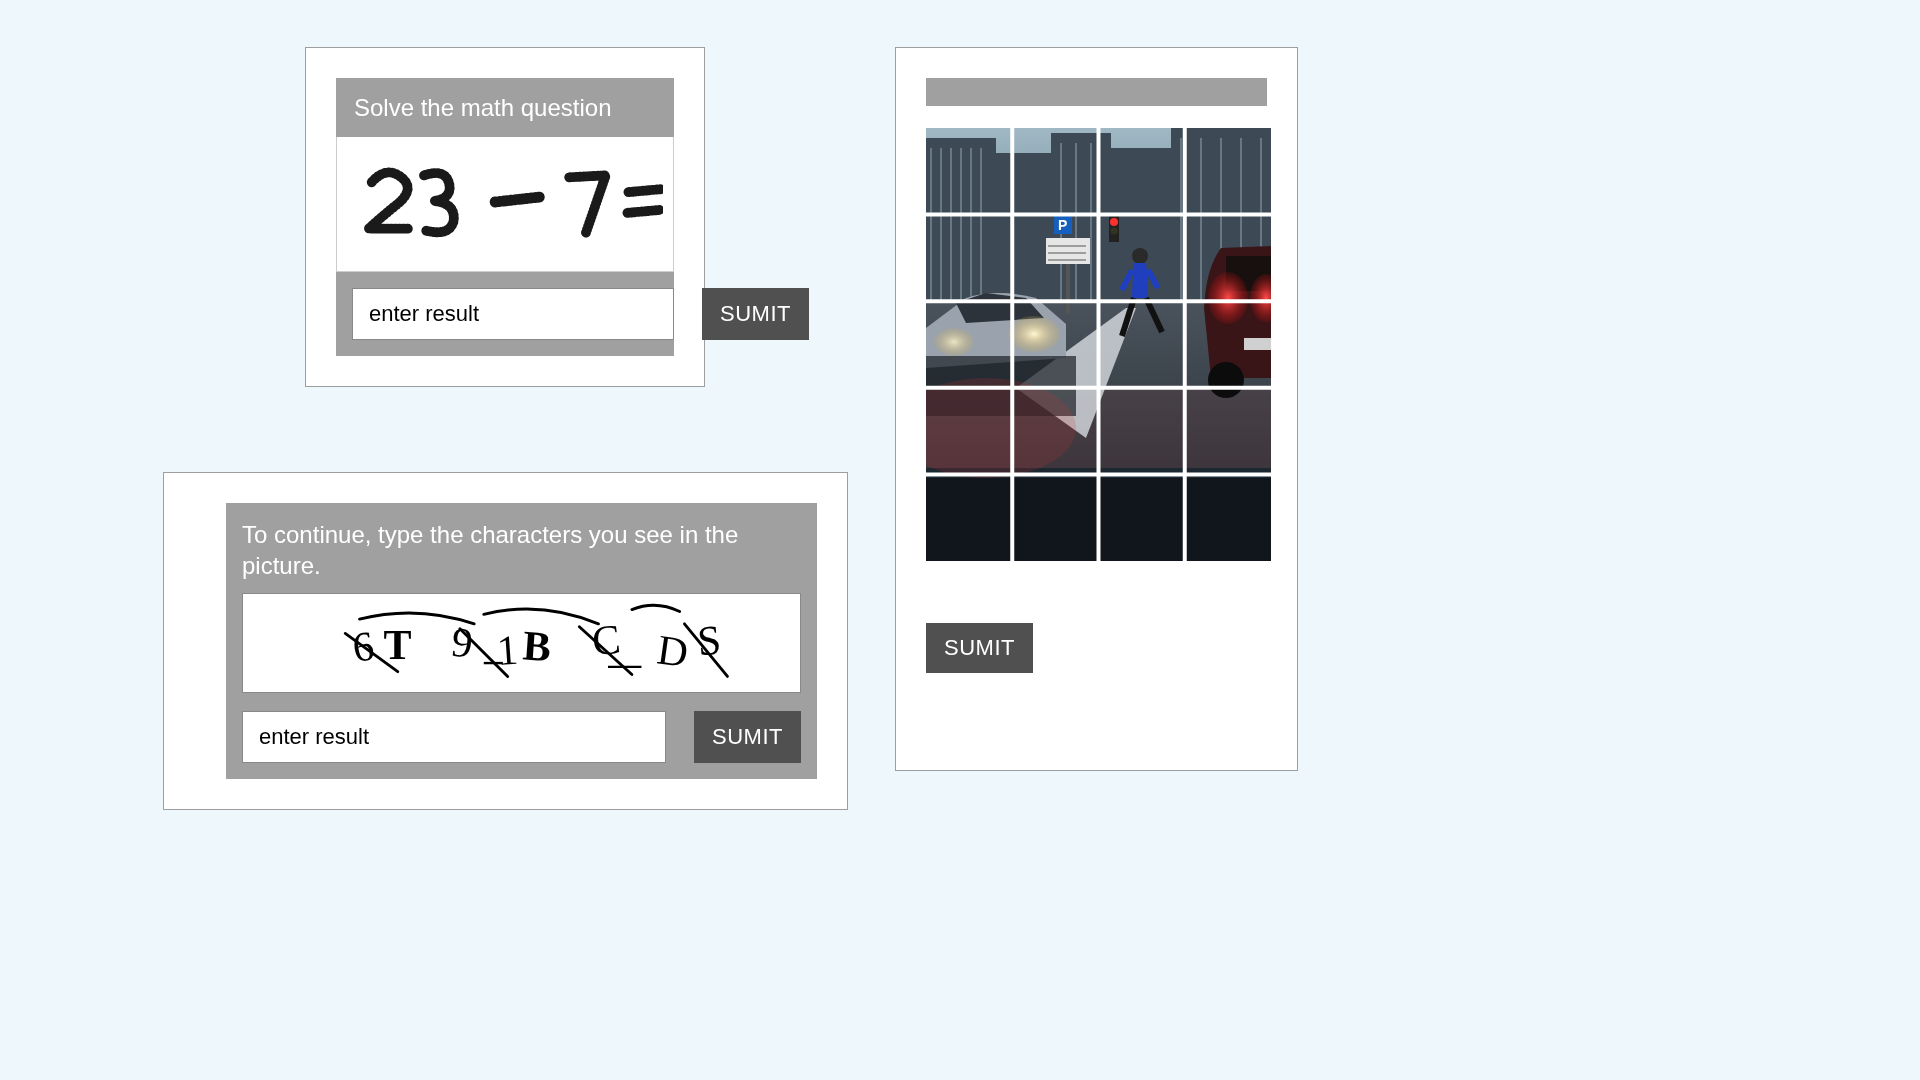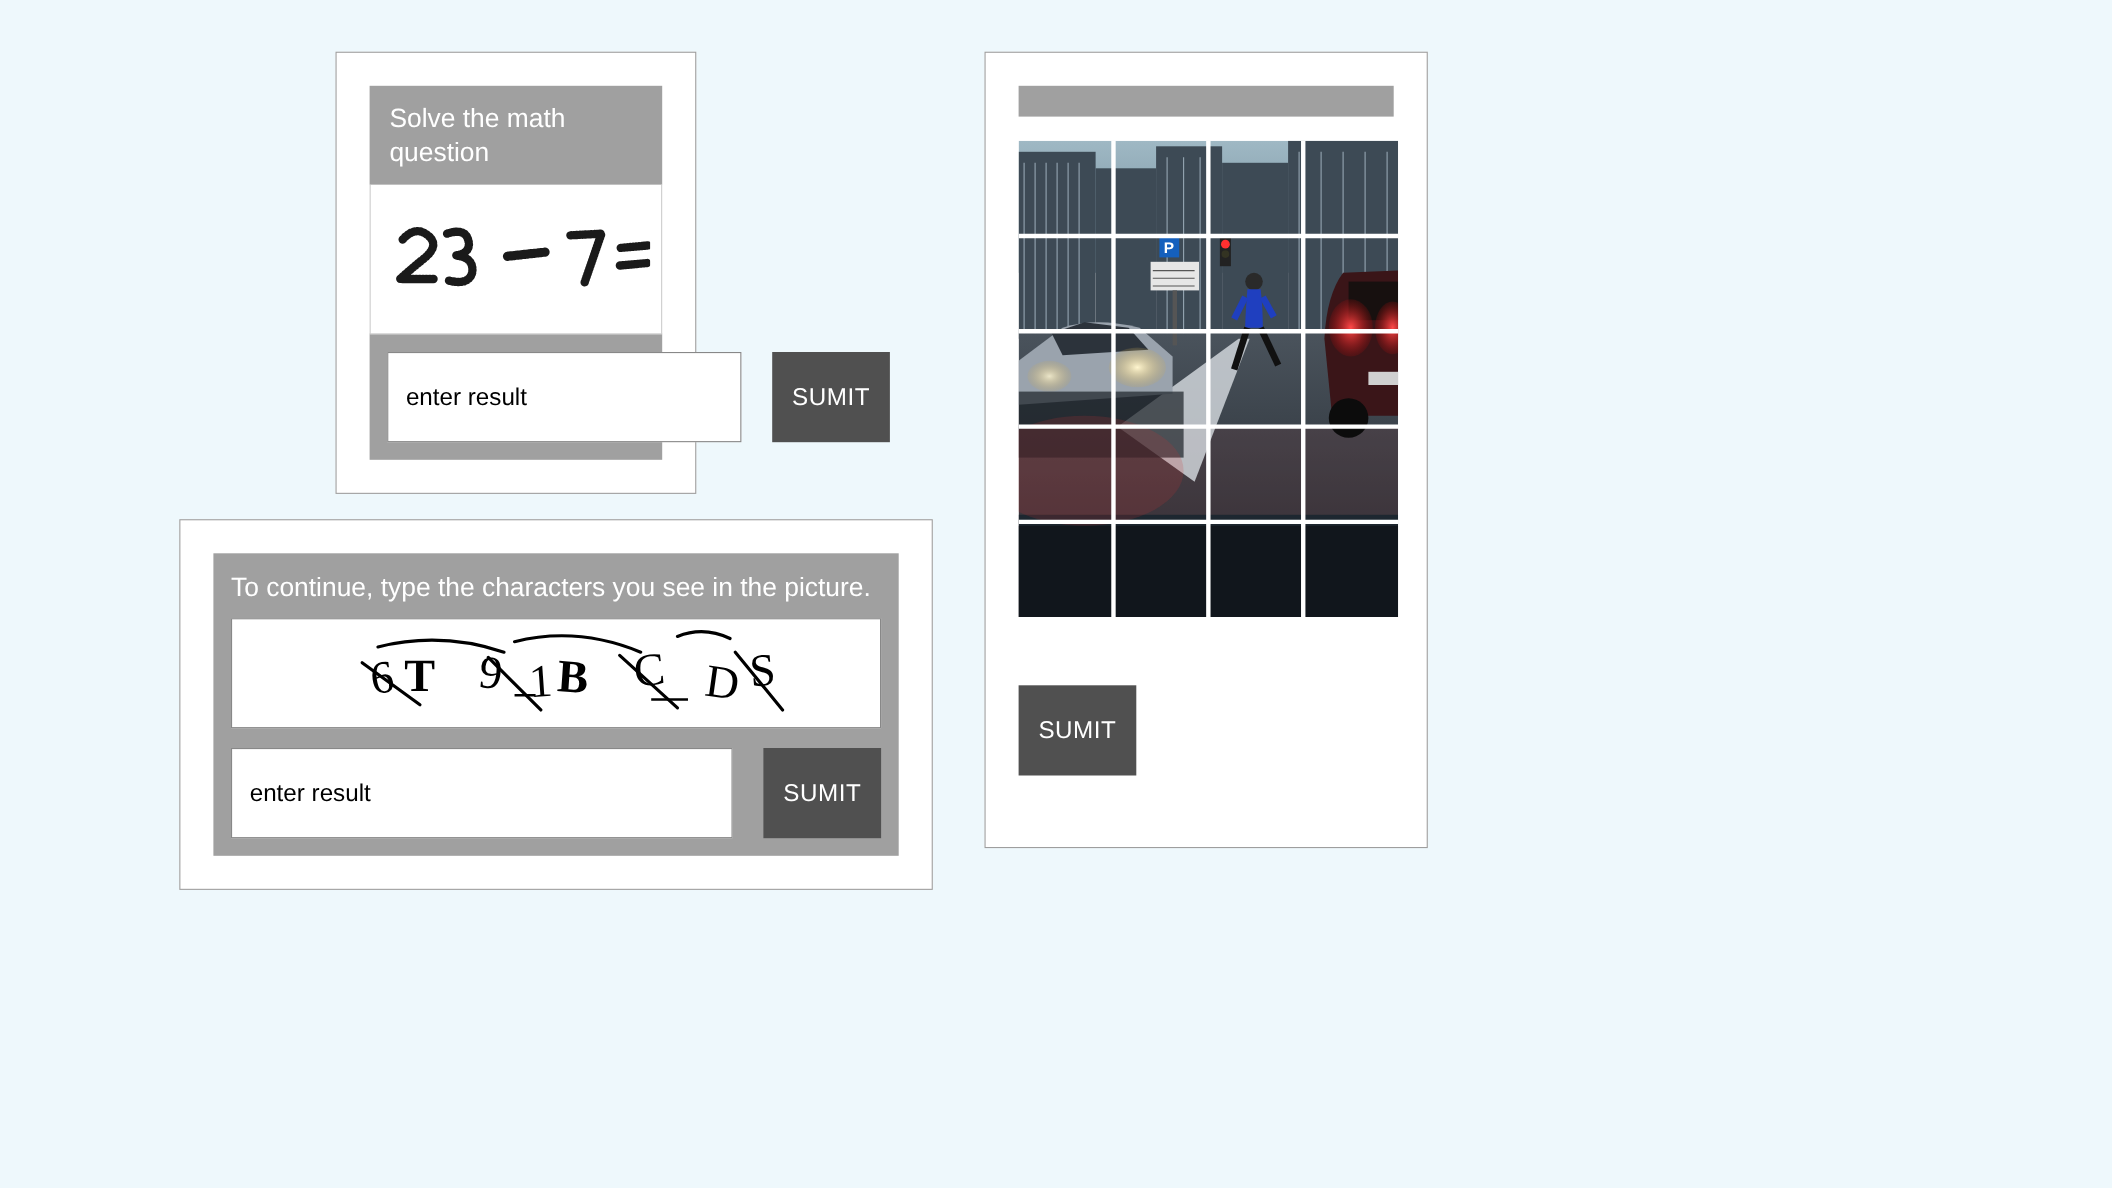--- a/index.html
+++ b/index.html
@@ -34,42 +34,42 @@
     background: #fff;
     font-size: 22px;
     padding: 12px 16px;
     font-family: inherit;
   }
   input.text-field::placeholder { color: #000; opacity: 1; }
   .btn {
     background: #505050;
     color: #fff;
     font-size: 22px;
-    padding: 28px 18px;
+    padding: 12px 18px;
     border: none;
     cursor: pointer;
     letter-spacing: 0.5px;
   }
 
   
-  #math-card { left: 305px; top: 47px; width: 328px; }
+  #math-card { left: 305px; top: 47px; width: 400px; }
   #math-card .challenge-box {
     background: #fff;
     border: 1px solid #ccc;
     border-top: none;
     padding: 10px;
   }
   #math-card .bottom {
     background: #a0a0a0;
     padding: 16px;
   }
 
   
   #text-card { left: 163px; top: 472px; width: 685px; }
-  #text-card .gray-panel { padding: 16px; }
+  #text-card .gray-panel { padding: 16px; margin-left: 32px; }
   #text-card .header-line { margin-bottom: 12px; }
   #text-card .challenge-box {
     background: #fff;
     border: 1px solid #888;
     height: 100px;
     margin-bottom: 18px;
     display:flex; align-items:center; justify-content:center;
   }
 
   

